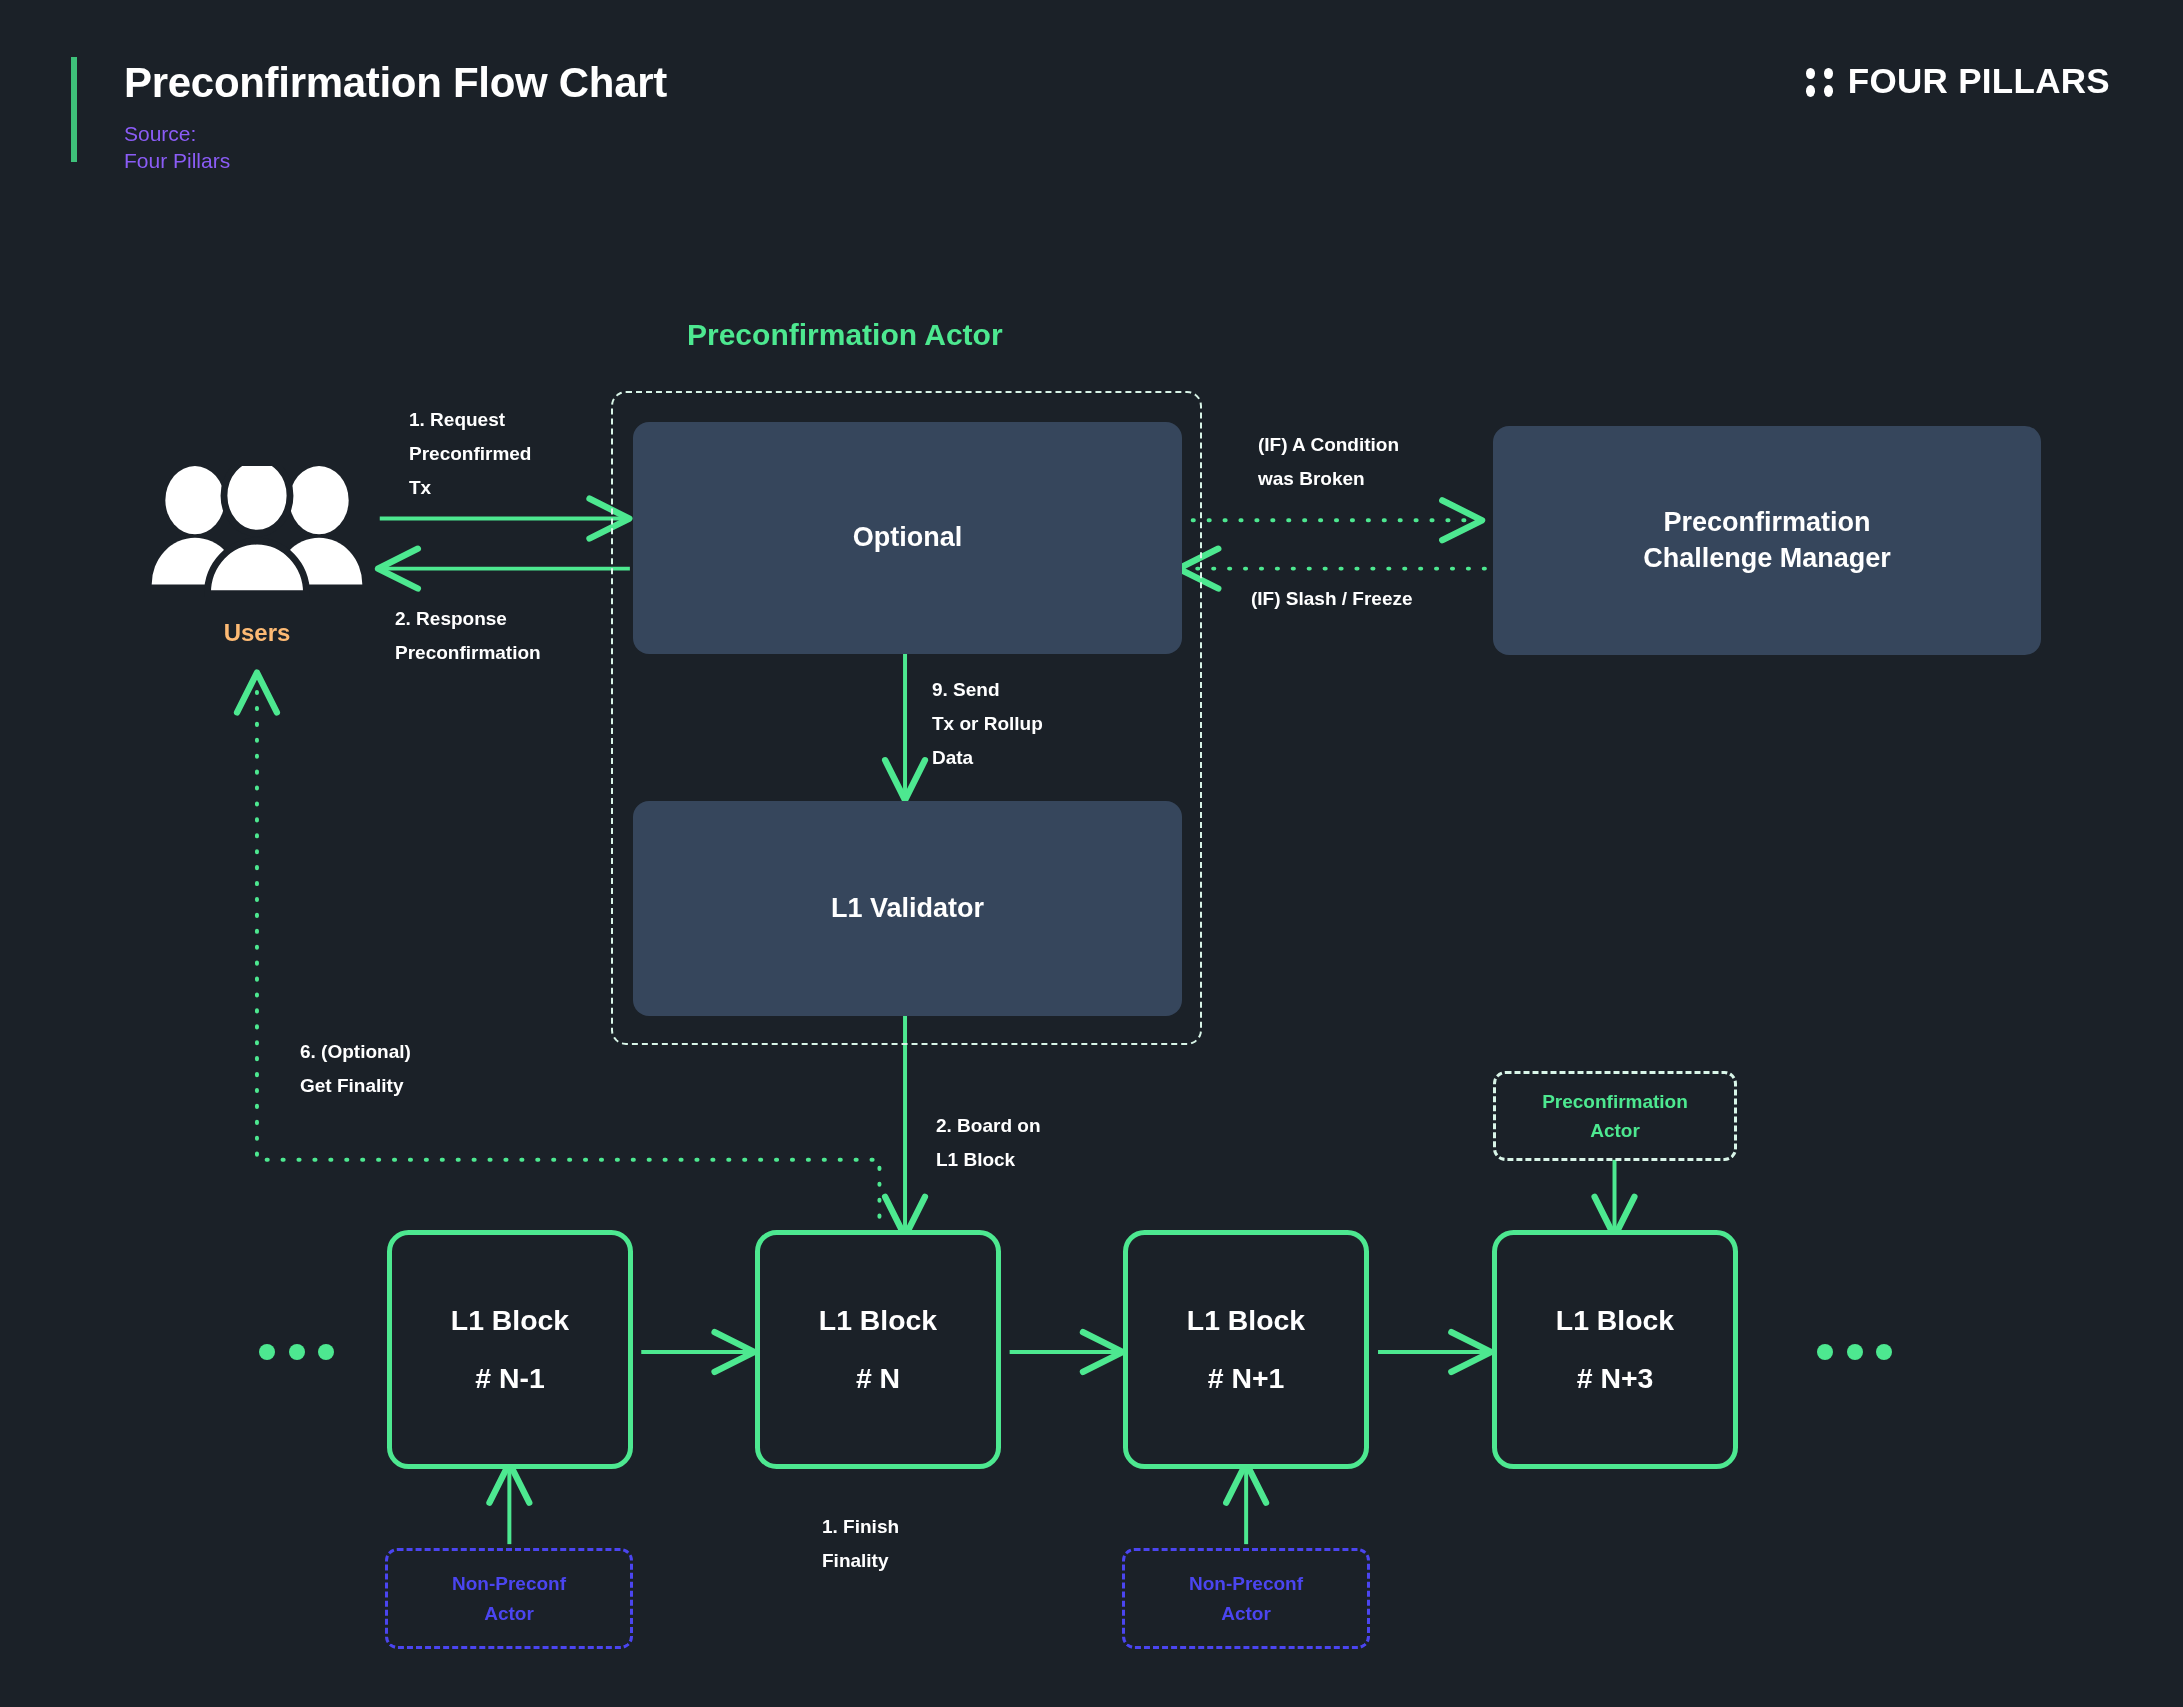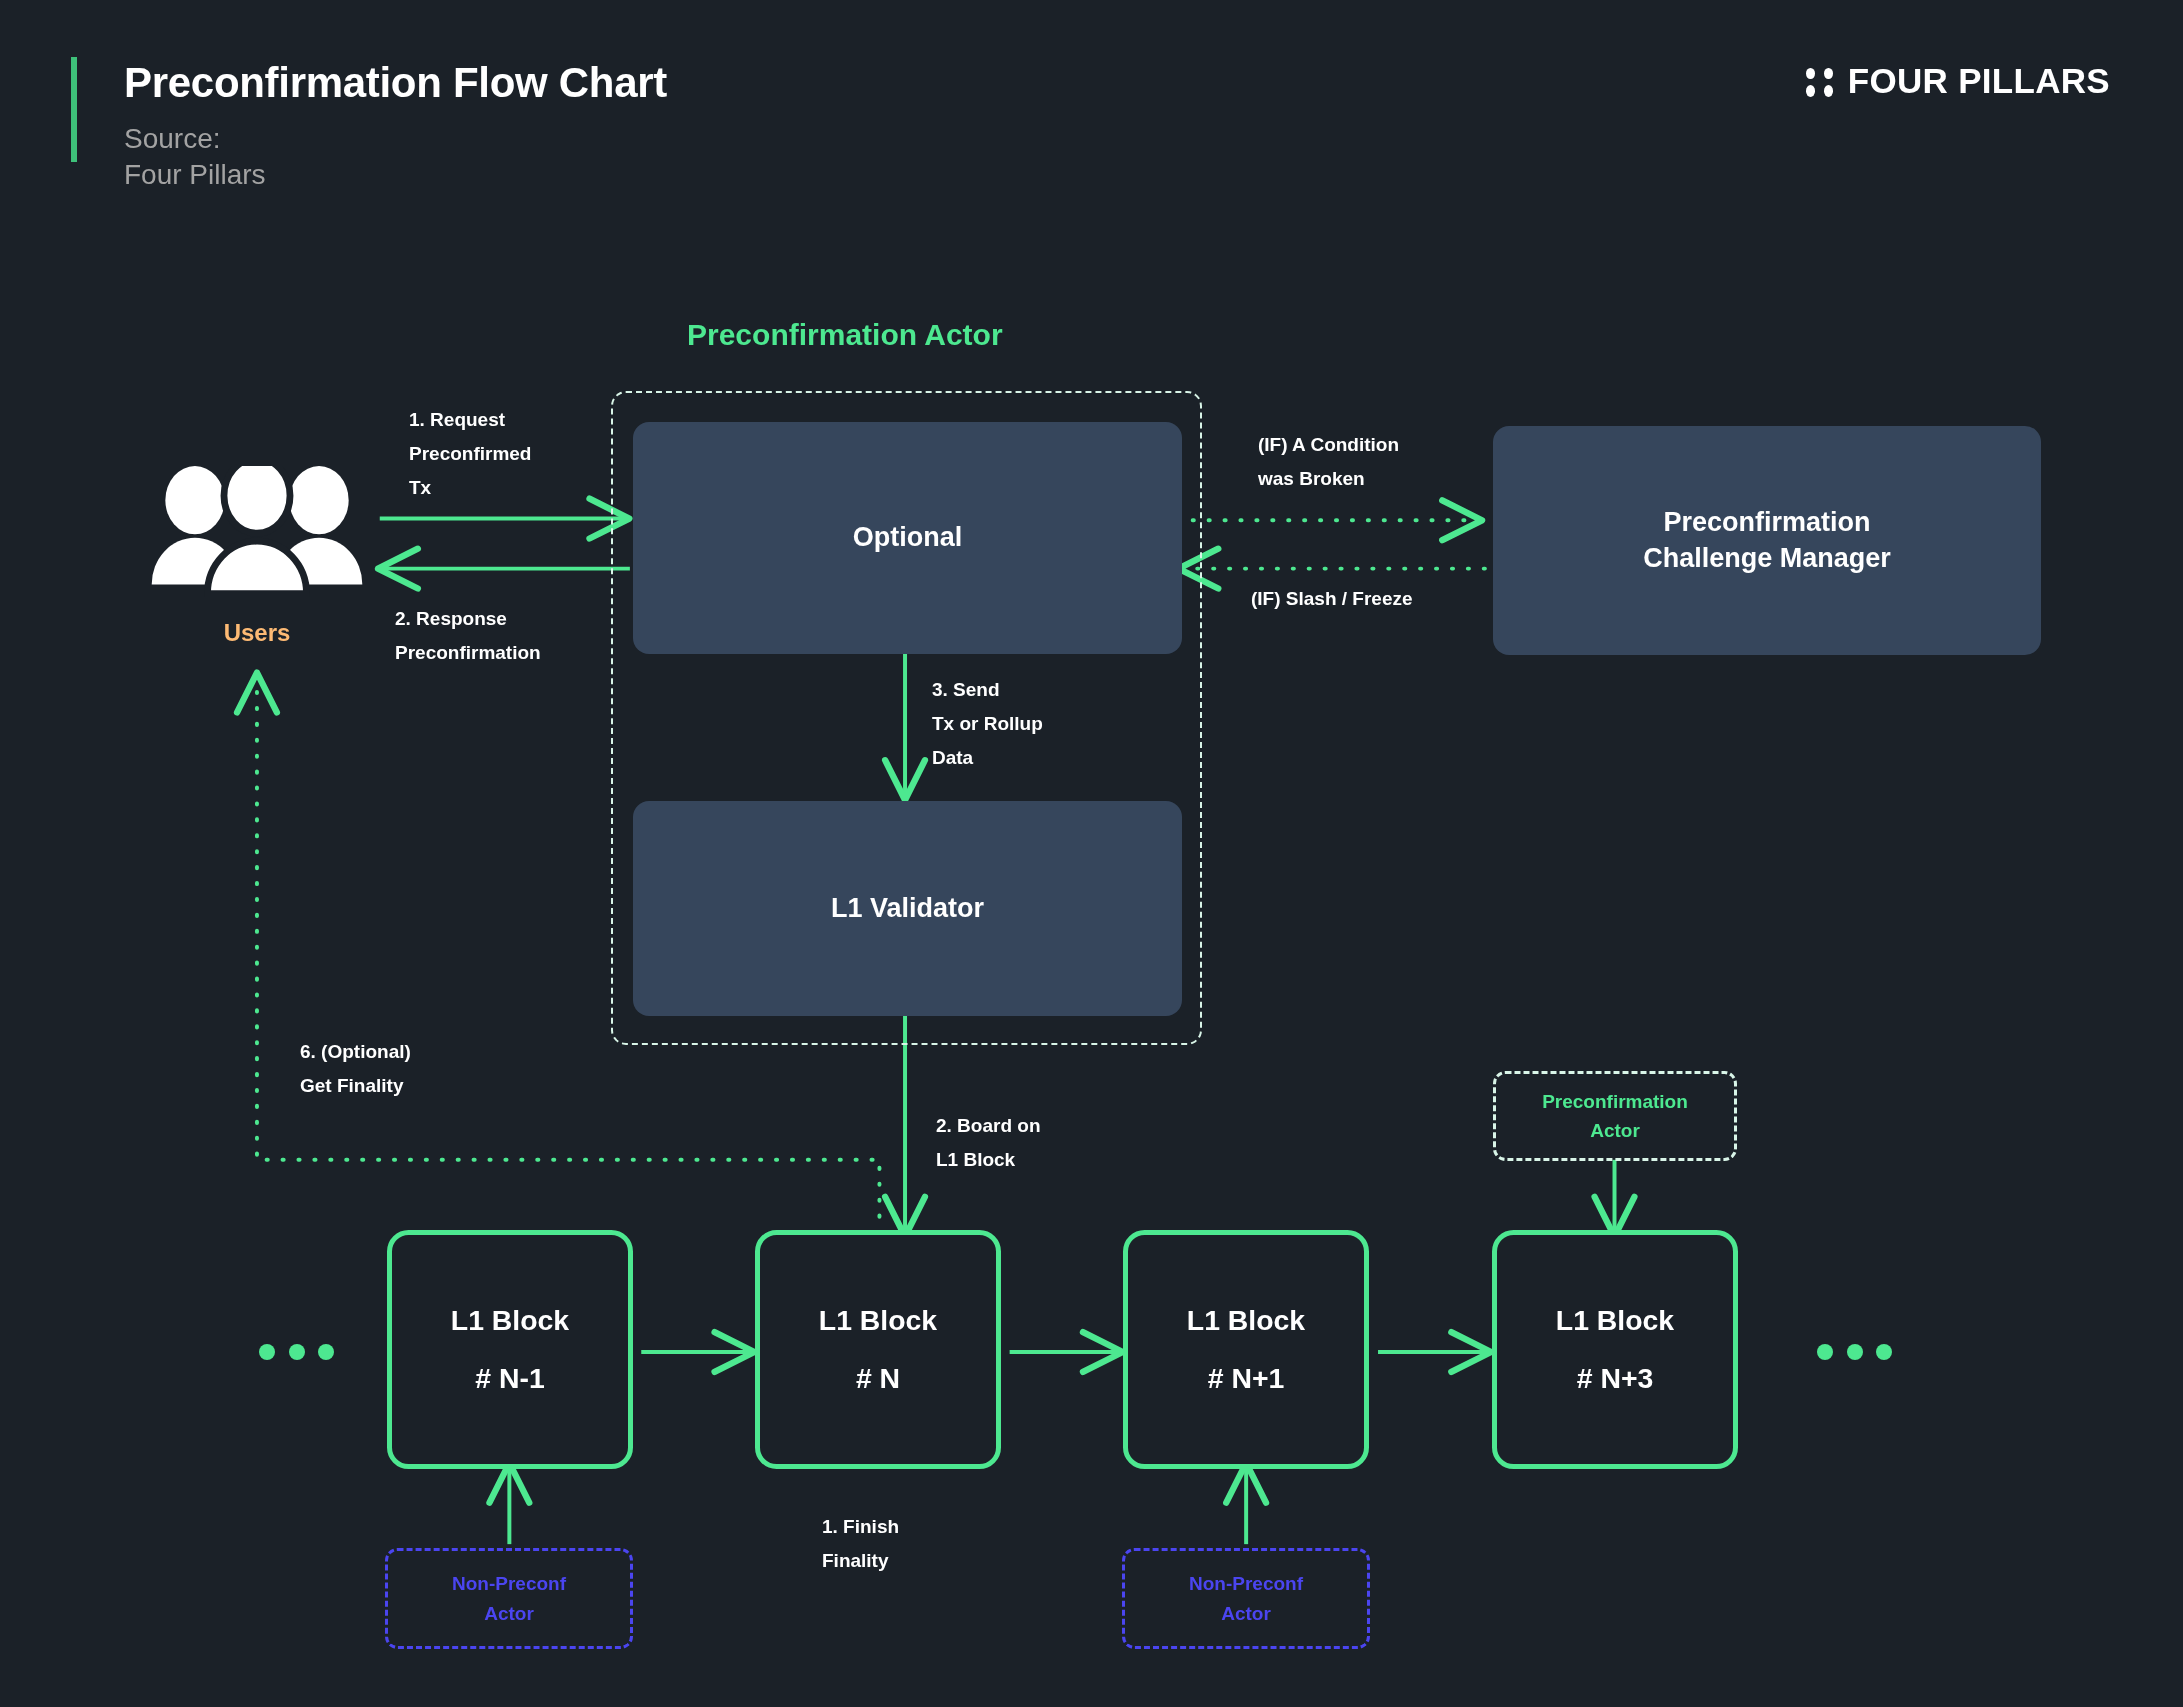--- a/index.html
+++ b/index.html
@@ -29,22 +29,22 @@
     left: 124px; top: 59px;
     font-size: 42px;
     font-weight: 700;
     color: #ffffff;
     letter-spacing: -0.3px;
     white-space: nowrap;
   }
   .hdr-src {
     position: absolute;
     left: 124px; top: 121px;
-    font-size: 28px;
-    color: #a3a3a3;
+    font-size: 21px;
+    color: #8b5cf6;
     line-height: 1.28;
     white-space: pre-line;
   }
   .logo {
     position: absolute;
     right: 73px; top: 61px;
     display: flex;
     align-items: center;
     gap: 15px;
   }
@@ -253,21 +253,21 @@
   <div class="node" style="left:1493px; top:426px; width:548px; height:229px;">Preconfirmation
 Challenge Manager</div>
 
   <div class="label" style="left:409px; top:403px;">1. Request
     Preconfirmed
     Tx</div>
 
   <div class="label" style="left:395px; top:602px;">2. Response
     Preconfirmation</div>
 
-  <div class="label" style="left:932px; top:673px;">3. Send
+  <div class="label" style="left:932px; top:673px;">9. Send
     Tx or Rollup
     Data</div>
 
   <div class="label" style="left:936px; top:1109px;">2. Board on
     L1 Block</div>
 
   <div class="label" style="left:822px; top:1510px;">1. Finish
     Finality</div>
 
   <div class="label" style="left:300px; top:1035px;">6. (Optional)

